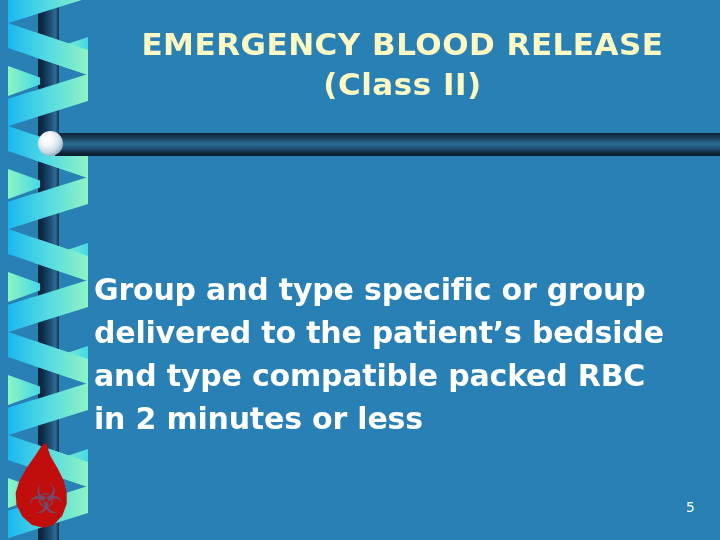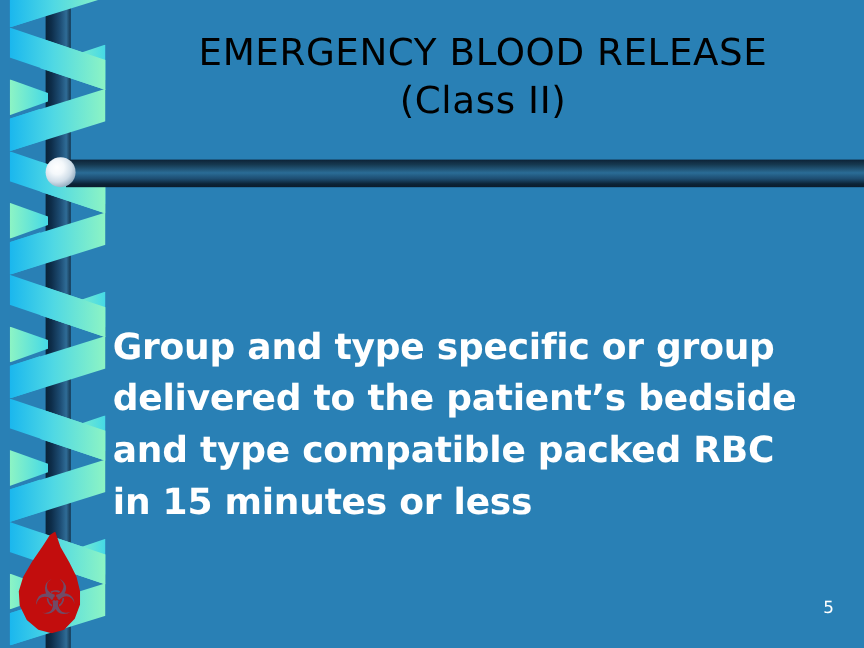--- a/index.html
+++ b/index.html
@@ -135,23 +135,23 @@
     background: radial-gradient(circle at 38% 34%,
         #ffffff 0%, #f4f8fb 26%, #cfdde8 54%, #8fa9bd 78%, #5d7f9c 100%);
   }
 
   
   #title-block {
     position: absolute;
     left: 95px; top: 24px;
     width: 615px;
     text-align: center;
-    color: #000000;
-    font-family: "DejaVu Sans", sans-serif;
-    font-weight: normal;
+    color: #fef9c3;
+    font-family: "DejaVu Sans", sans-serif;
+    font-weight: bold;
     font-size: 31px;
     line-height: 40px;
     letter-spacing: 0.5px;
   }
   #title-line-1 { display: block; }
   #title-line-2 { display: block; }
 
   
   #body-block {
     position: absolute;
@@ -256,18 +256,18 @@
 
   <div id="title-block">
     <span id="title-line-1">EMERGENCY BLOOD RELEASE</span>
     <span id="title-line-2">(Class II)</span>
   </div>
 
   <div id="body-block">
     <span>Group and type specific or group</span>
     <span>delivered to the patient’s bedside</span>
     <span>and type compatible packed RBC</span>
-    <span>in 15 minutes or less</span>
+    <span>in 2 minutes or less</span>
   </div>
 
   <div id="page-number">5</div>
 
 </div>
 
 </body></html>

